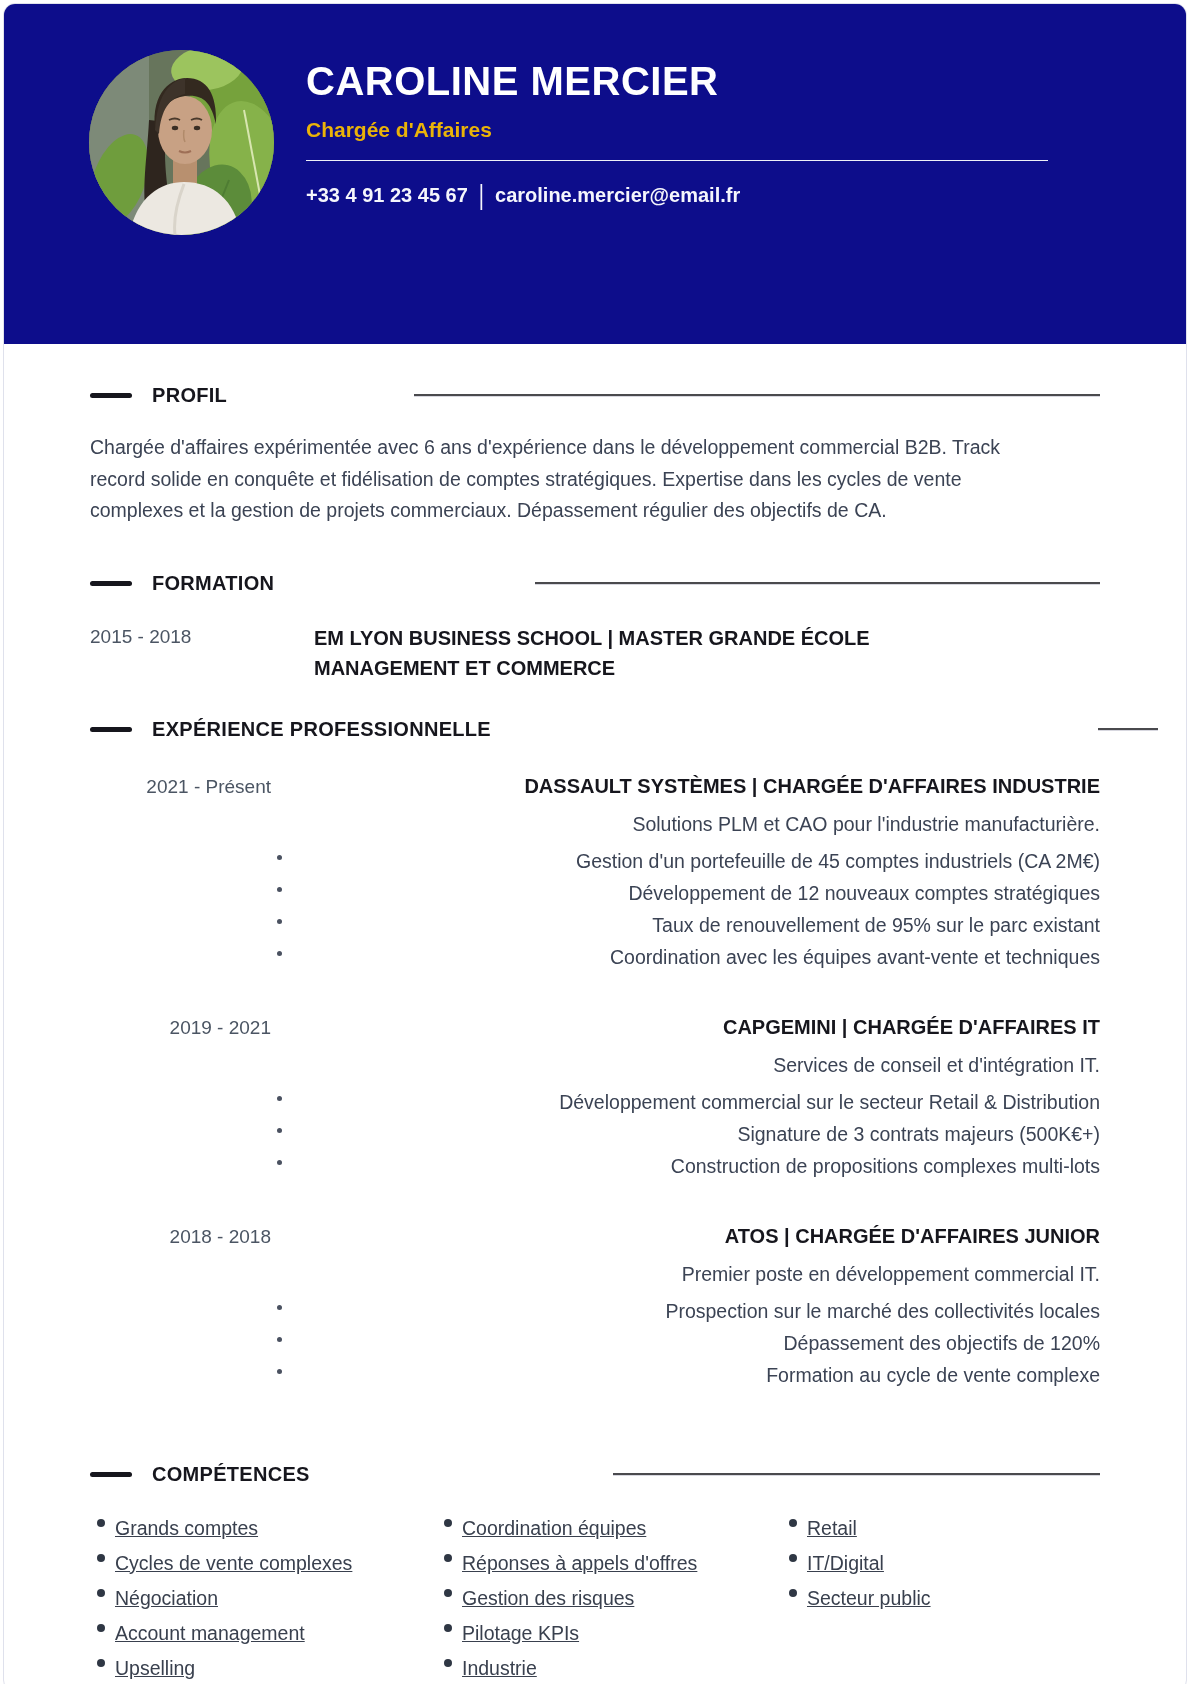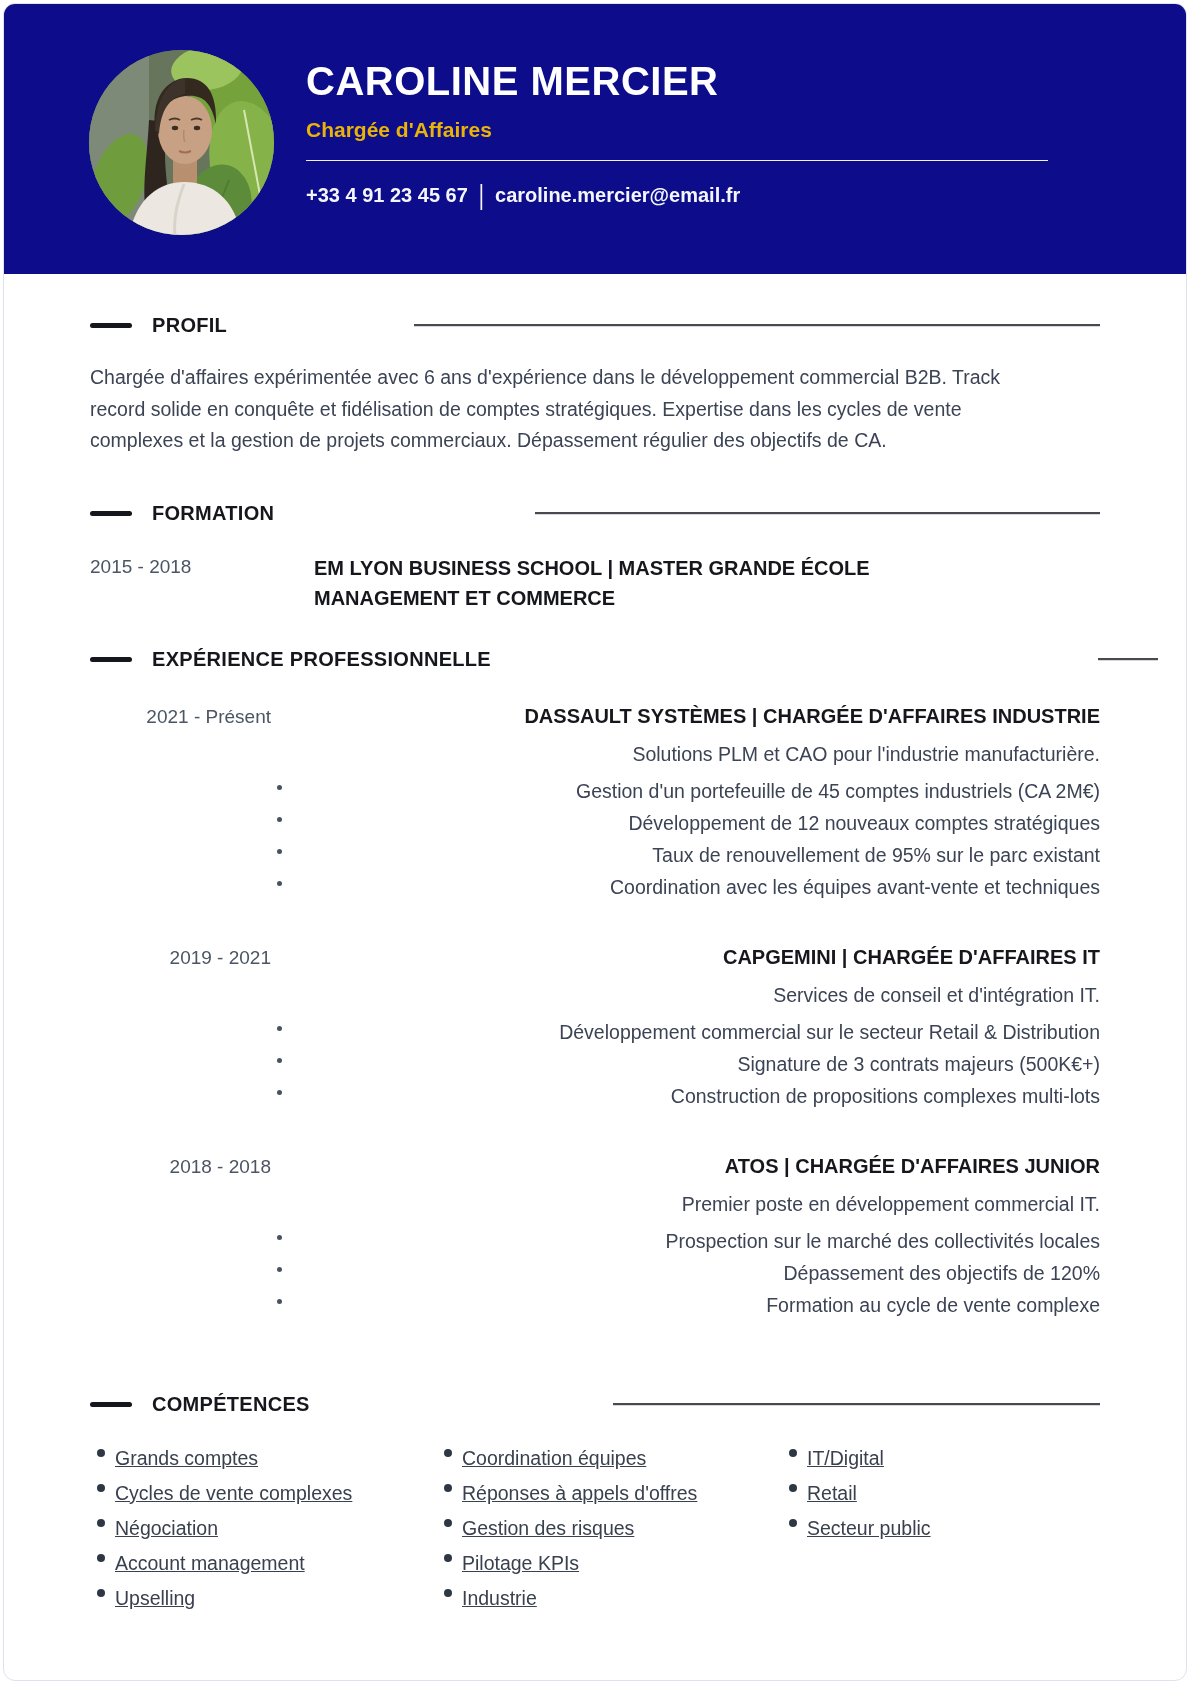--- a/index.html
+++ b/index.html
@@ -23,21 +23,21 @@
     min-height:1678px;
     margin:3px auto;
     background:#ffffff;
     border:1px solid var(--card-border);
     border-radius:12px;
     overflow:hidden;
   }
   
   .hdr{
     background:var(--header-bg);
-    height:270px;
+    height:340px;
     display:flex;
     align-items:flex-start;
     padding-left:85px;
   }
   .photo{
     width:185px;height:185px;
     border-radius:50%;
     overflow:hidden;
     margin-top:46px;
     flex:0 0 185px;
@@ -375,25 +375,25 @@
         <div class="skill">
             <span class="skill-dot"></span>
             <span class="skill-label">Pilotage KPIs</span>
           </div>
         <div class="skill">
             <span class="skill-dot"></span>
             <span class="skill-label">Industrie</span>
           </div>
         <div class="skill">
             <span class="skill-dot"></span>
+            <span class="skill-label">Retail</span>
+          </div>
+        <div class="skill">
+            <span class="skill-dot"></span>
             <span class="skill-label">IT/Digital</span>
-          </div>
-        <div class="skill">
-            <span class="skill-dot"></span>
-            <span class="skill-label">Retail</span>
           </div>
         <div class="skill">
             <span class="skill-dot"></span>
             <span class="skill-label">Secteur public</span>
           </div>
       </div>
     </section>
 
   </main>
 </div>

